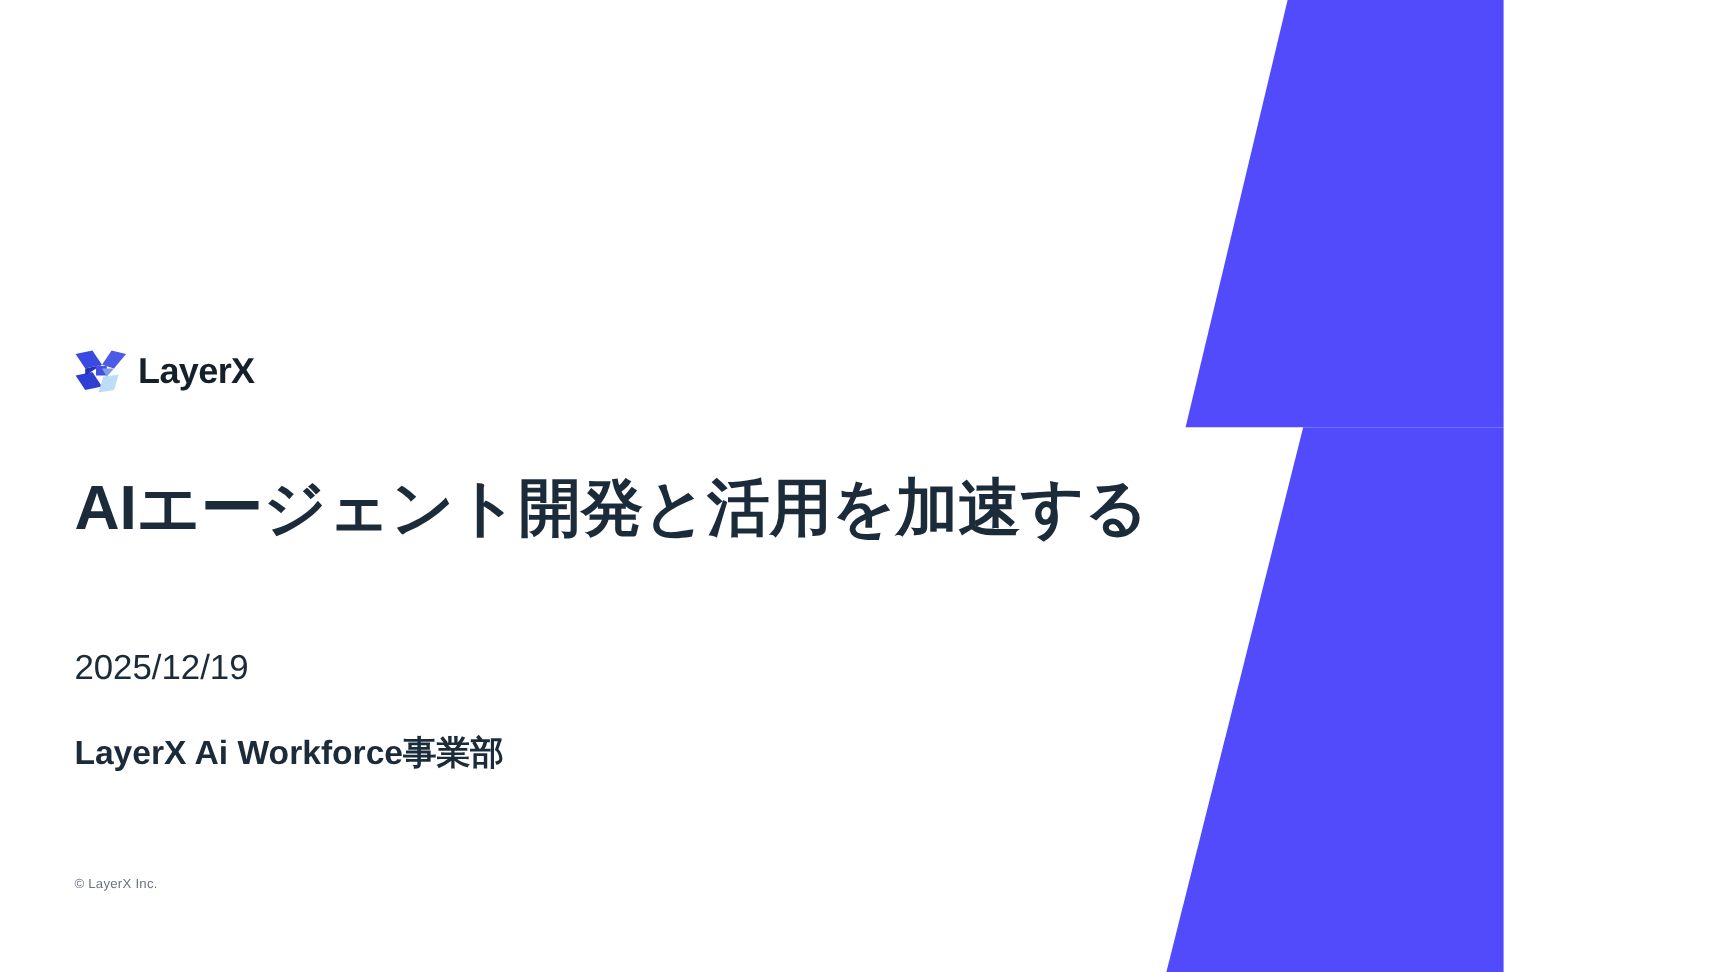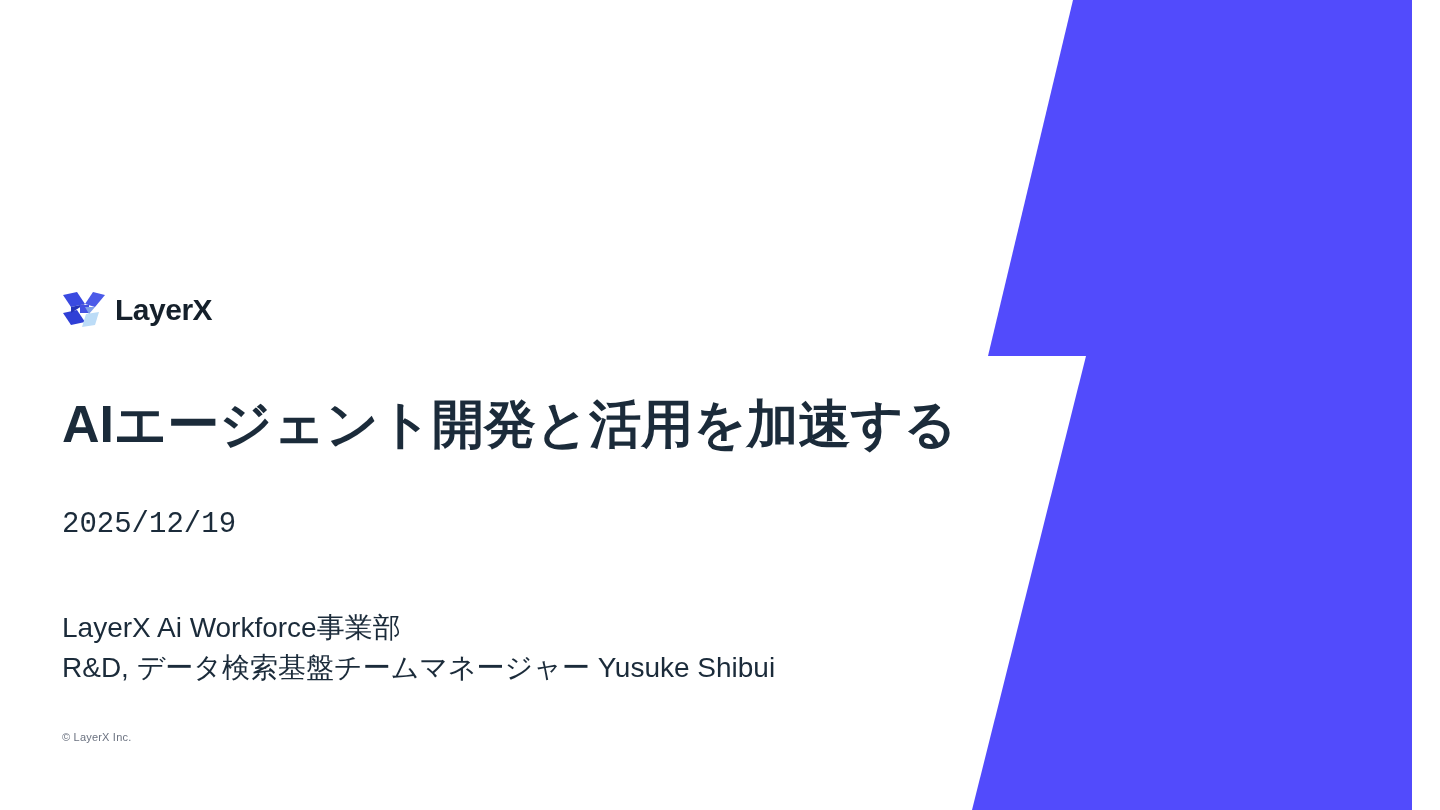--- a/index.html
+++ b/index.html
@@ -2,21 +2,21 @@
 <html><head>
 <meta charset="utf-8">
 <style>
   html, body {
     margin: 0;
     padding: 0;
     background: #ffffff;
   }
   #slide {
     position: relative;
-    width: 1412px;
+    width: 1253px;
     height: 810px;
     background: #ffffff;
     overflow: hidden;
     font-family: "Liberation Sans", "DejaVu Sans", sans-serif;
   }
 
   
   #deco-band {
     position: absolute;
     top: 0;
@@ -67,38 +67,38 @@
   }
   #headline .hl {
     display: block;
     white-space: nowrap;
   }
 
   
   #date-line {
     position: absolute;
     left: 62px;
-    top: 507px;
+    top: 539px;
     color: #1b2b3a;
-    font-family: Liberation Mono, monospace;
+    font-family: Liberation Sans, sans-serif;
     font-size: 29px;
     font-weight: 400;
     line-height: 1.25;
     white-space: nowrap;
   }
 
   
   #presenter {
     position: absolute;
     left: 62px;
     top: 608px;
     color: #1b2b3a;
     font-family: "Liberation Sans", "DejaVu Sans", sans-serif;
     font-size: 28px;
-    font-weight: 400;
+    font-weight: 700;
     line-height: 1.42;
   }
   #presenter .pl {
     display: block;
     white-space: nowrap;
   }
 
   
   #copyright {
     position: absolute;
@@ -143,18 +143,17 @@
   </div>
 
   <h1 id="headline">
     <span class="hl">AIエージェント開発と活用を加速する</span>
   </h1>
 
   <div id="date-line">2025/12/19</div>
 
   <div id="presenter">
     <span class="pl">LayerX Ai Workforce事業部</span>
-    <span class="pl">R&amp;D, データ検索基盤チームマネージャー Yusuke Shibui</span>
   </div>
 
   <div id="copyright">© LayerX Inc.</div>
 
 </div>
 
 </body></html>

